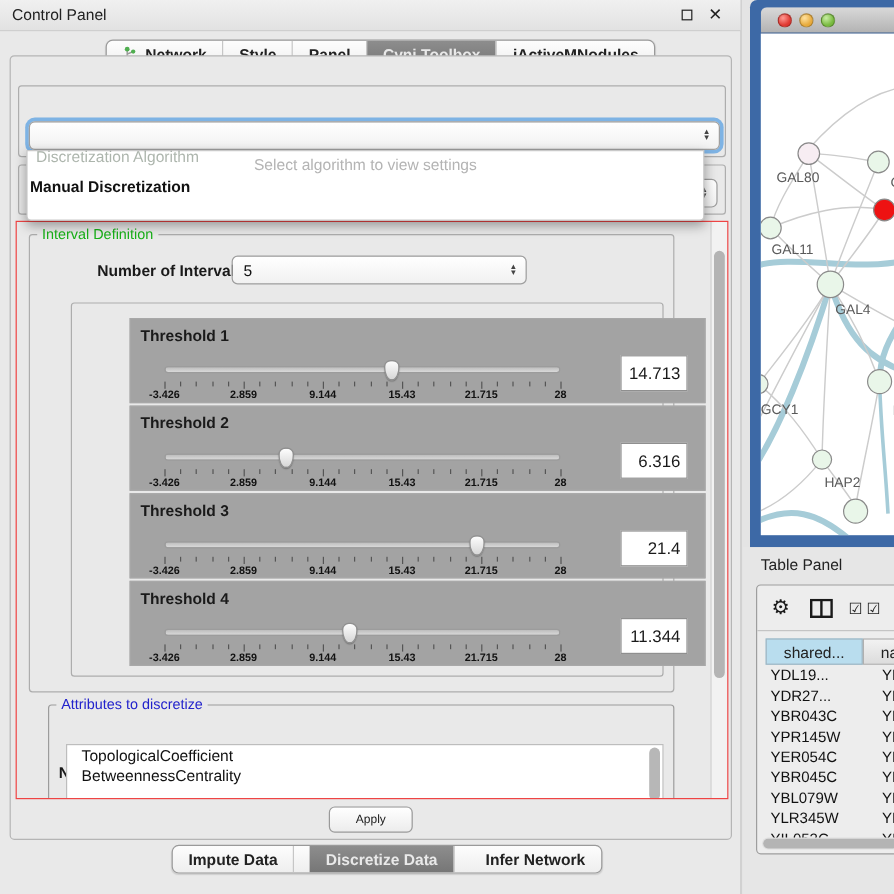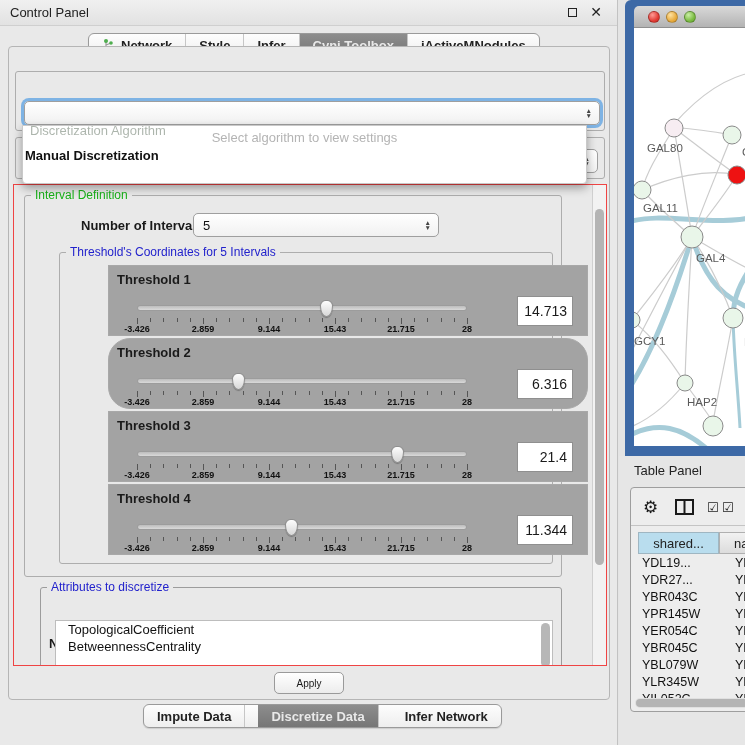--- a/index.html
+++ b/index.html
@@ -149,21 +149,21 @@
           <circle cx="9" cy="5" r="1.8" fill="#4fae4f"></circle>
         <circle cx="4" cy="12" r="1.8" fill="#4fae4f"></circle>
           <circle cx="9" cy="12" r="1.8" fill="#4fae4f"></circle>
       </svg>
       <span>Network</span>
     </div>
     <div class="seg">
         <span>Style</span>
       </div>
     <div class="seg">
-        <span>Infer</span>
+        <span>Panel</span>
       </div>
     <div class="seg sel">
         <span>Cyni Toolbox</span>
       </div>
     <div class="seg">
         <span>jActiveMNodules</span>
       </div>
   </div>
 
   <div id="tab-pane">
@@ -193,21 +193,20 @@
       <div class="group" style="left:10px; top:10px; width:538px; height:382px;">
         <span class="group-label lbl-green">Interval Definition</span>
 
         <span class="abs" style="left:56px; top:22px; font-weight:bold;">Number of Intervals</span>
         <div class="combo" style="left:168px; top:17px; width:246px; height:24px;">
           <span>5</span>
           <span class="arrows">▲<br>▼</span>
         </div>
 
         <div class="group" style="left:34px; top:56px; width:494px; height:312px;">
-          <span class="group-label lbl-blue">Threshold's Coordinates for 5 Intervals</span>
 
           <div class="thr-box" style="top:12px;">
             <span class="thr-label">Threshold 1</span>
             <div class="slider">
               <div class="track"></div>
               <div class="handle" id="th-handle-0" style="left: 57.7197%;"></div>
             </div>
             <div class="ticks">
                 <span class="tick major" style="left: 0%;"></span>
                 <span class="tick" style="left: 4%;"></span>
@@ -240,21 +239,21 @@
               <span style="left:0%">-3.426</span>
               <span style="left:20%">2.859</span>
               <span style="left:40%">9.144</span>
               <span style="left:60%">15.43</span>
               <span style="left:80%">21.715</span>
               <span style="left:100%">28</span>
             </div>
             <div class="thr-value">14.713</div>
           </div>
 
-          <div class="thr-box" style="top:85px;border-radius:22px;">
+          <div class="thr-box" style="top:85px;">
             <span class="thr-label">Threshold 2</span>
             <div class="slider">
               <div class="track"></div>
               <div class="handle" id="th-handle-1" style="left: 30.9998%;"></div>
             </div>
             <div class="ticks">
                 <span class="tick major" style="left: 0%;"></span>
                 <span class="tick" style="left: 4%;"></span>
                 <span class="tick" style="left: 8%;"></span>
                 <span class="tick" style="left: 12%;"></span>

